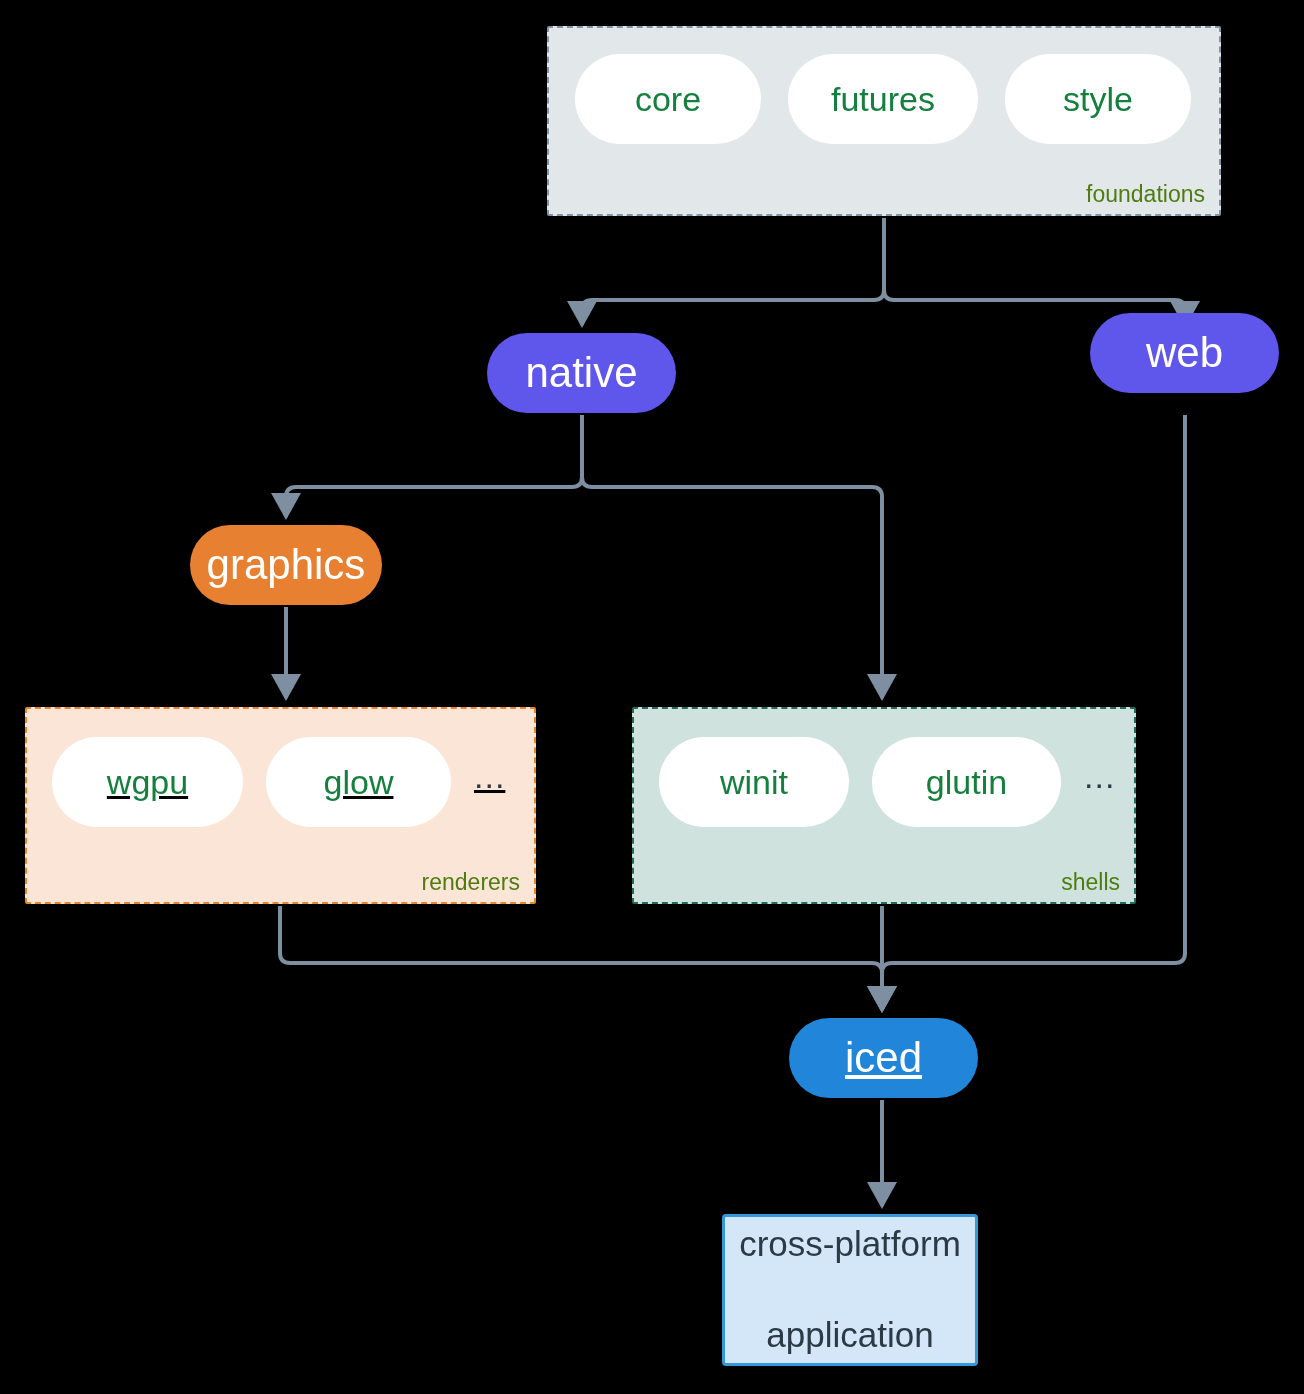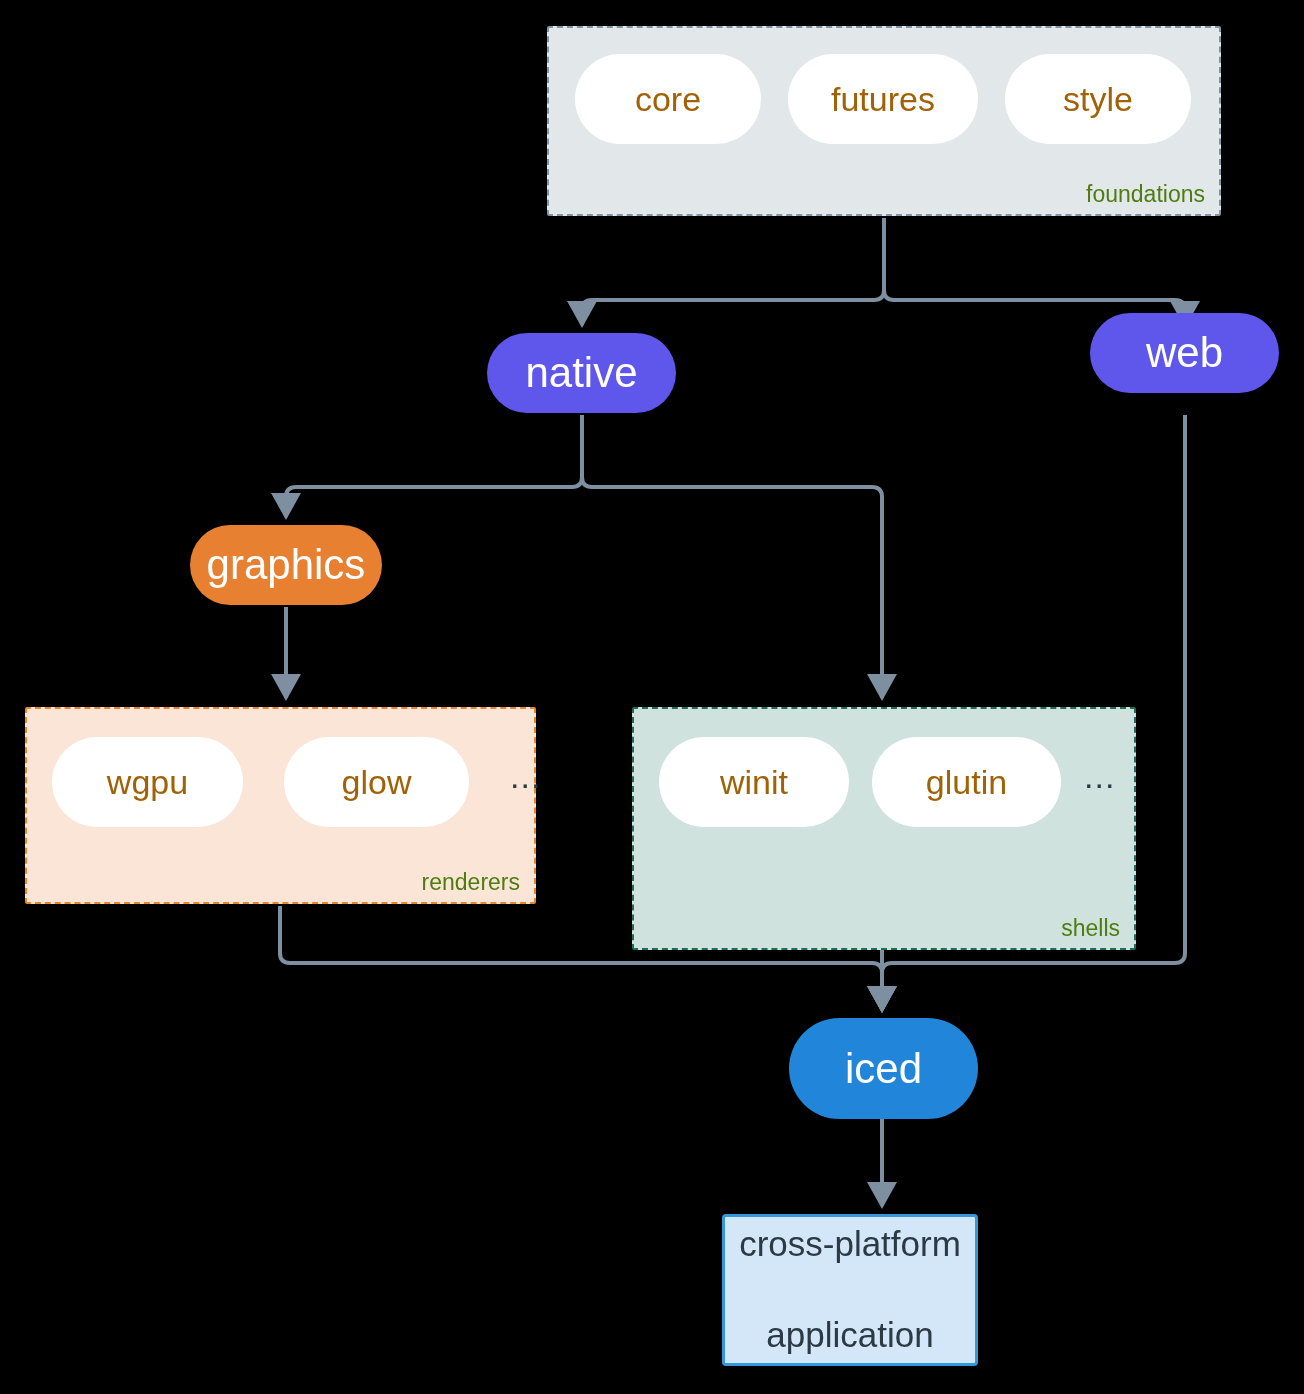--- a/index.html
+++ b/index.html
@@ -59,35 +59,35 @@
   }
   .cluster-renderers {
     left: 25px; top: 707px;
     width: 511px; height: 197px;
     background: #fbe5d6;
     border: 2px dashed #e8862c;
     border-radius: 2px;
   }
   .cluster-shells {
     left: 632px; top: 707px;
-    width: 504px; height: 243px;
+    width: 504px; height: 197px;
     background: #d0e2dd;
     border: 2px dashed #1f6b5c;
     border-radius: 2px;
   }
 
   
   .subpill {
     background: #ffffff;
     border-radius: 60px;
     height: 90px;
     display: flex;
     align-items: center;
     justify-content: center;
-    color: #a16207;
+    color: #15803d;
     font-size: 34px;
     box-sizing: border-box;
     padding: 0 26px;
   }
   .ellipsis {
     color: #2b3a45;
     font-size: 34px;
     letter-spacing: 1px;
     line-height: 1;
     padding-bottom: 12px;
@@ -114,22 +114,23 @@
     width: 189px; height: 80px;
     background: #5f56ec;
   }
   .pill-graphics {
     left: 190px; top: 525px;
     width: 192px; height: 80px;
     background: #e78031;
   }
   .pill-iced {
     left: 789px; top: 1018px;
-    width: 189px; height: 101px;
+    width: 189px; height: 80px;
     background: #2186d9;
+    text-decoration: underline;
   }
 
   
   .rect-node {
     position: absolute;
     left: 722px; top: 1214px;
     width: 256px; height: 152px;
     background: #d4e7f8;
     border: 3px solid #3498db;
     border-radius: 4px;
@@ -188,21 +189,21 @@
           <span>futures</span>
         </div>
         <div class="subpill" style="width:186px;">
           <span>style</span>
         </div>
       </div>
       <div class="cluster-label">foundations</div>
     </div>
 
     <div class="cluster cluster-renderers">
-      <div class="cluster-row" style="left:25px; top:28px; gap:41px;">
+      <div class="cluster-row" style="left:25px; top:28px; gap:23px;text-decoration:underline;">
         <div class="subpill" style="width:191px;">
           <span>wgpu</span>
         </div>
         <div class="subpill" style="width:185px;">
           <span>glow</span>
         </div>
         <div class="ellipsis">...</div>
       </div>
       <div class="cluster-label">renderers</div>
     </div>

